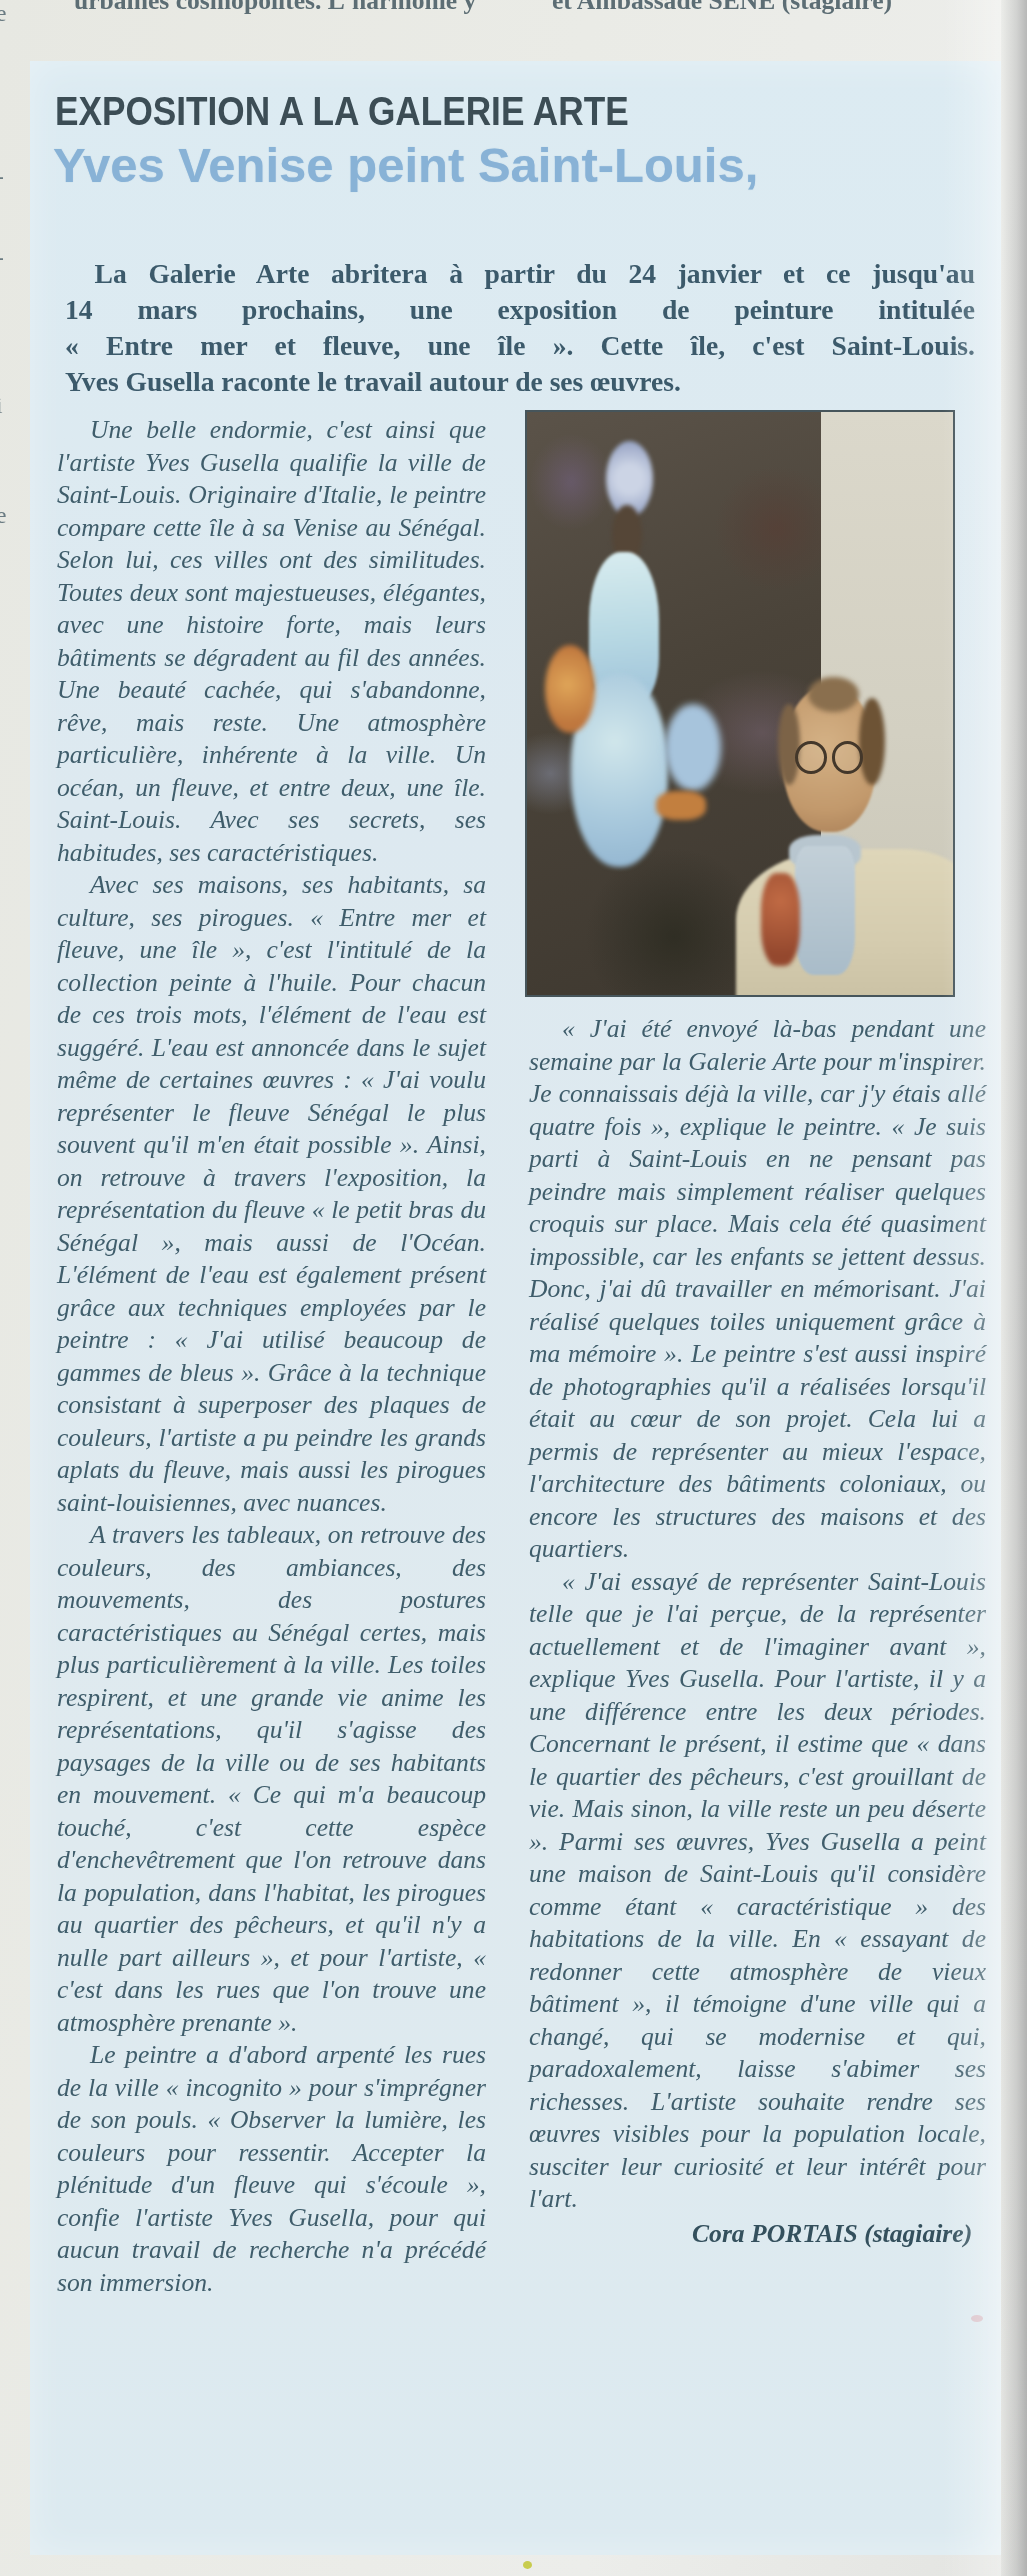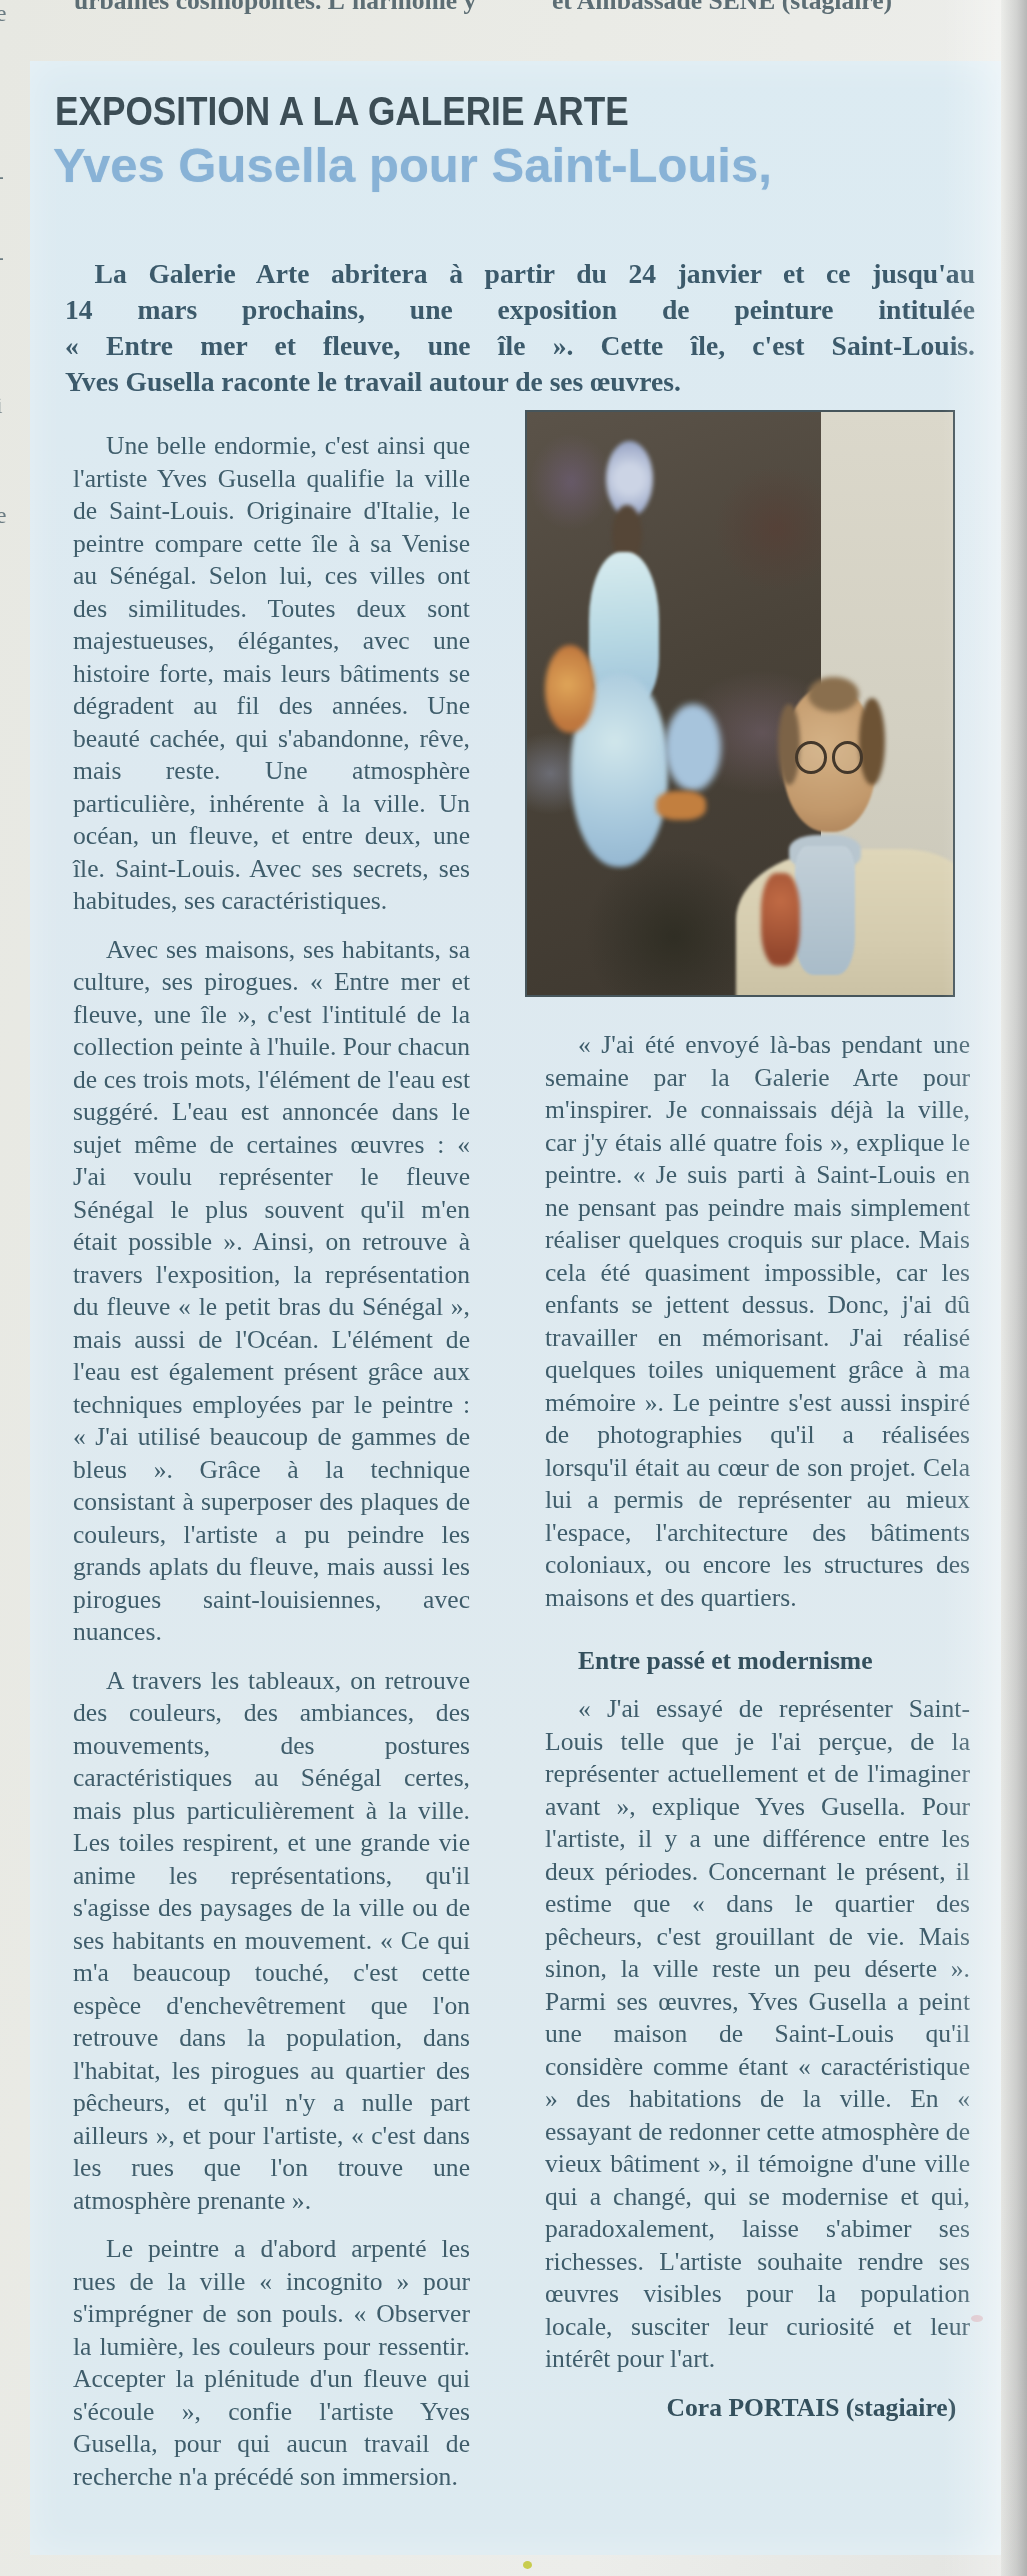--- a/index.html
+++ b/index.html
@@ -54,21 +54,21 @@
     font-weight:700;font-size:27.6px;line-height:36px;color:#3c5a6b;
   }
   .lede-line{text-align:justify;text-align-last:justify;}
   .lede-line.first{text-indent:29.6px;}
   .lede-line.last{text-align:left;text-align-last:left;}
   .col{
     position:absolute;
     font-size:25.6px;line-height:32.5px;color:#3f5d6b;
     text-align:justify;
   }
-  .col p{margin:16px;text-indent:33px;}
+  .col p{margin:0;text-indent:33px;font-style:italic;}
   .col-left{left:57px;top:414px;width:429px;}
   .col-right{left:529px;top:1013px;width:457px;}
   .subhead{
     font-weight:700;color:#34505d;text-indent:55px;
     margin-top:30.5px !important;margin-bottom:3px !important;
   }
   .byline{
     font-weight:700;color:#34505d;text-align:right;text-indent:0 !important;
     padding-right:13.8px;margin-top:2px !important;
   }
@@ -132,21 +132,21 @@
   <span class="margin-frag" style="top:2px">e</span>
   <span class="margin-frag" style="top:165px">-</span>
   <span class="margin-frag" style="top:246px">-</span>
   <span class="margin-frag" style="top:394px">i</span>
   <span class="margin-frag" style="top:504px">e</span>
 
   <div class="article-panel"></div>
 
   <div class="kicker">EXPOSITION A LA GALERIE ARTE</div>
   <div class="headline">
-    <div>Yves Gusella pour Saint-Louis,</div>
+    <div>Yves Venise peint Saint-Louis,</div>
   </div>
 
   <div class="lede">
     <div class="lede-line first">La Galerie Arte abritera à partir du 24 janvier et ce jusqu'au</div>
     <div class="lede-line">14 mars prochains, une exposition de peinture intitulée</div>
     <div class="lede-line">« Entre mer et fleuve, une île ».  Cette île, c'est Saint-Louis.</div>
     <div class="lede-line last">Yves Gusella raconte le travail autour de ses œuvres.</div>
   </div>
 
   <div class="photo">
@@ -174,21 +174,20 @@
 
   <div class="col col-left">
     <p>Une belle endormie, c'est ainsi que l'artiste Yves Gusella qualifie la ville de Saint-Louis. Originaire d'Italie, le peintre compare cette île à sa Venise au Sénégal. Selon lui, ces villes ont des similitudes. Toutes deux sont majestueuses, élégantes, avec une histoire forte, mais leurs bâtiments se dégradent au fil des années. Une beauté cachée, qui s'abandonne, rêve, mais reste. Une atmosphère particulière, inhérente à la ville. Un océan, un fleuve, et entre deux, une île. Saint-Louis. Avec ses secrets, ses habitudes, ses caractéristiques.</p>
     <p>Avec ses maisons, ses habitants, sa culture, ses pirogues. « Entre mer et fleuve, une île », c'est l'intitulé de la collection peinte à l'huile. Pour chacun de ces trois mots, l'élément de l'eau est suggéré. L'eau est annoncée dans le sujet même de certaines œuvres : « J'ai voulu représenter le fleuve Sénégal le plus souvent qu'il m'en était possible ». Ainsi, on retrouve à travers l'exposition, la représentation du fleuve « le petit bras du Sénégal », mais aussi de l'Océan. L'élément de l'eau est également présent grâce aux techniques employées par le peintre : « J'ai utilisé beaucoup de gammes de bleus ». Grâce à la technique consistant à superposer des plaques de couleurs, l'artiste a pu peindre les grands aplats du fleuve, mais aussi les pirogues saint-louisiennes, avec nuances.</p>
     <p>A travers les tableaux, on retrouve des couleurs, des ambiances, des mouvements, des postures caractéristiques au Sénégal certes, mais plus particulièrement à la ville. Les toiles respirent, et une grande vie anime les représentations, qu'il s'agisse des paysages de la ville ou de ses habitants en mouvement. « Ce qui m'a beaucoup touché, c'est cette espèce d'enchevêtrement que l'on retrouve dans la population, dans l'habitat, les pirogues au quartier des pêcheurs, et qu'il n'y a nulle part ailleurs », et pour l'artiste, « c'est dans les rues que l'on trouve une atmosphère prenante ».</p>
     <p>Le peintre a d'abord arpenté les rues de la ville « incognito » pour s'imprégner de son pouls. « Observer la lumière, les couleurs pour ressentir. Accepter la plénitude d'un fleuve qui s'écoule », confie l'artiste Yves Gusella, pour qui aucun travail de recherche n'a précédé son immersion.</p>
   </div>
 
   <div class="col col-right">
     <p>« J'ai été envoyé là-bas pendant une semaine par la Galerie Arte pour m'inspirer. Je connaissais déjà la ville, car j'y étais allé quatre fois », explique le peintre. « Je suis parti à Saint-Louis en ne pensant pas peindre mais simplement réaliser quelques croquis sur place. Mais cela été quasiment impossible, car les enfants se jettent dessus. Donc, j'ai dû travailler en mémorisant. J'ai réalisé quelques toiles uniquement grâce à ma mémoire ». Le peintre s'est aussi inspiré de photographies qu'il a réalisées lorsqu'il était au cœur de son projet. Cela lui a permis de représenter au mieux l'espace, l'architecture des bâtiments coloniaux, ou encore les structures des maisons et des quartiers.</p>
-    <p class="subhead">Entre passé et modernisme</p>
     <p>« J'ai essayé de représenter Saint-Louis telle que je l'ai perçue, de la représenter actuellement et de l'imaginer avant », explique Yves Gusella. Pour l'artiste, il y a une différence entre les deux périodes. Concernant le présent, il estime que « dans le quartier des pêcheurs, c'est grouillant de vie. Mais sinon, la ville reste un peu déserte ». Parmi ses œuvres, Yves Gusella a peint une maison de Saint-Louis qu'il considère comme étant « caractéristique » des habitations de la ville. En « essayant de redonner cette atmosphère de vieux bâtiment », il témoigne d'une ville qui a changé, qui se modernise et qui, paradoxalement, laisse s'abimer ses richesses. L'artiste souhaite rendre ses œuvres visibles pour la population locale, susciter leur curiosité et leur intérêt pour l'art.</p>
     <p class="byline">Cora PORTAIS (stagiaire)</p>
   </div>
 
   <div class="speck" style="left:523px;top:2561px"></div>
   <div class="speck2" style="left:971px;top:2315px"></div>
   <div class="paper-sheen"></div>
   <div class="paper-fold"></div>
 
 </div>

